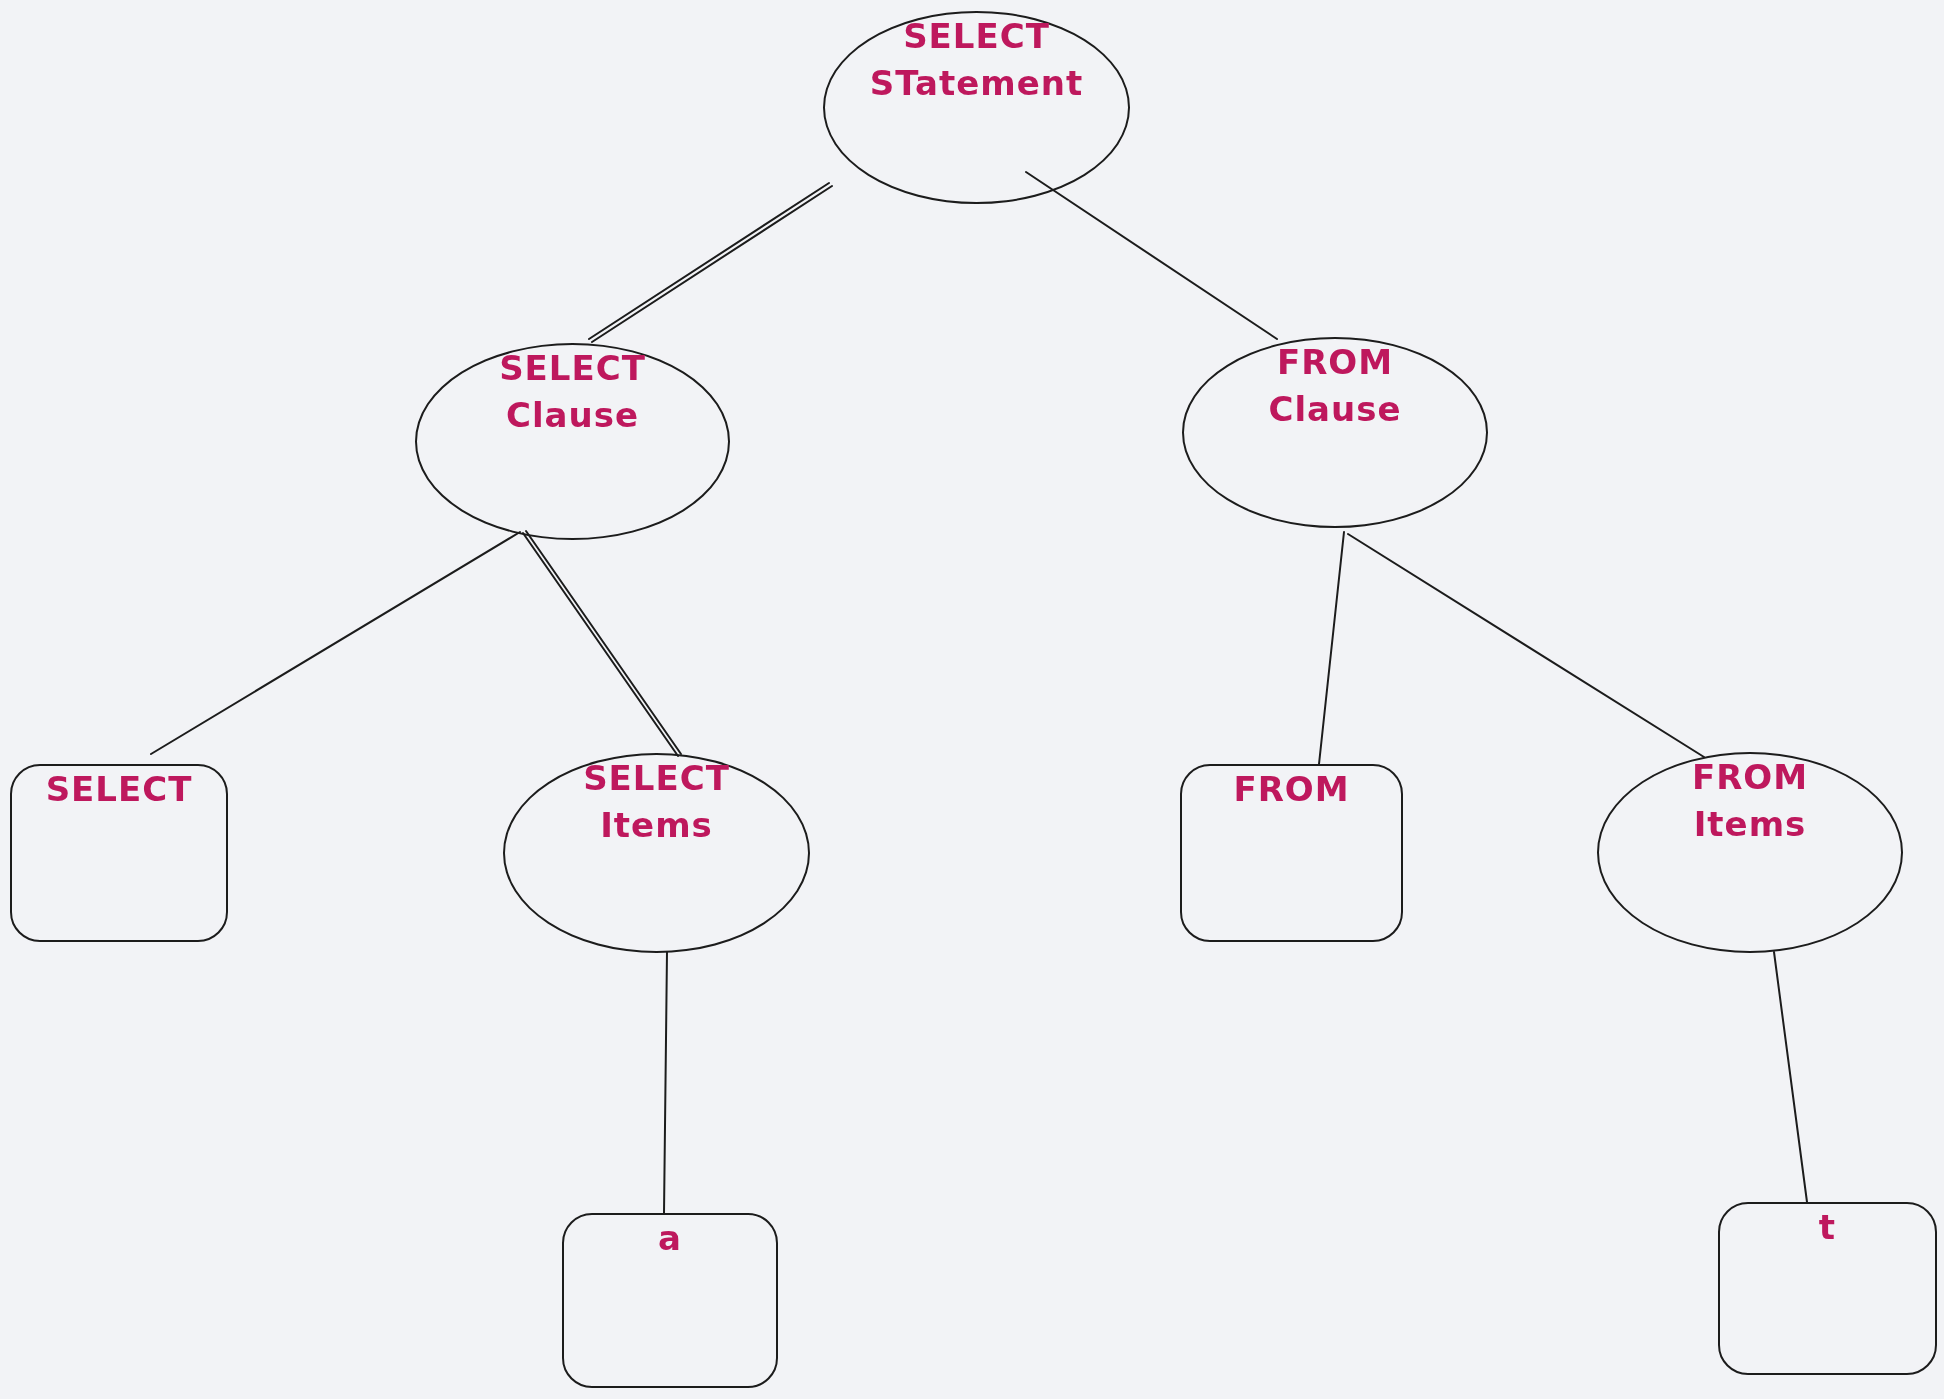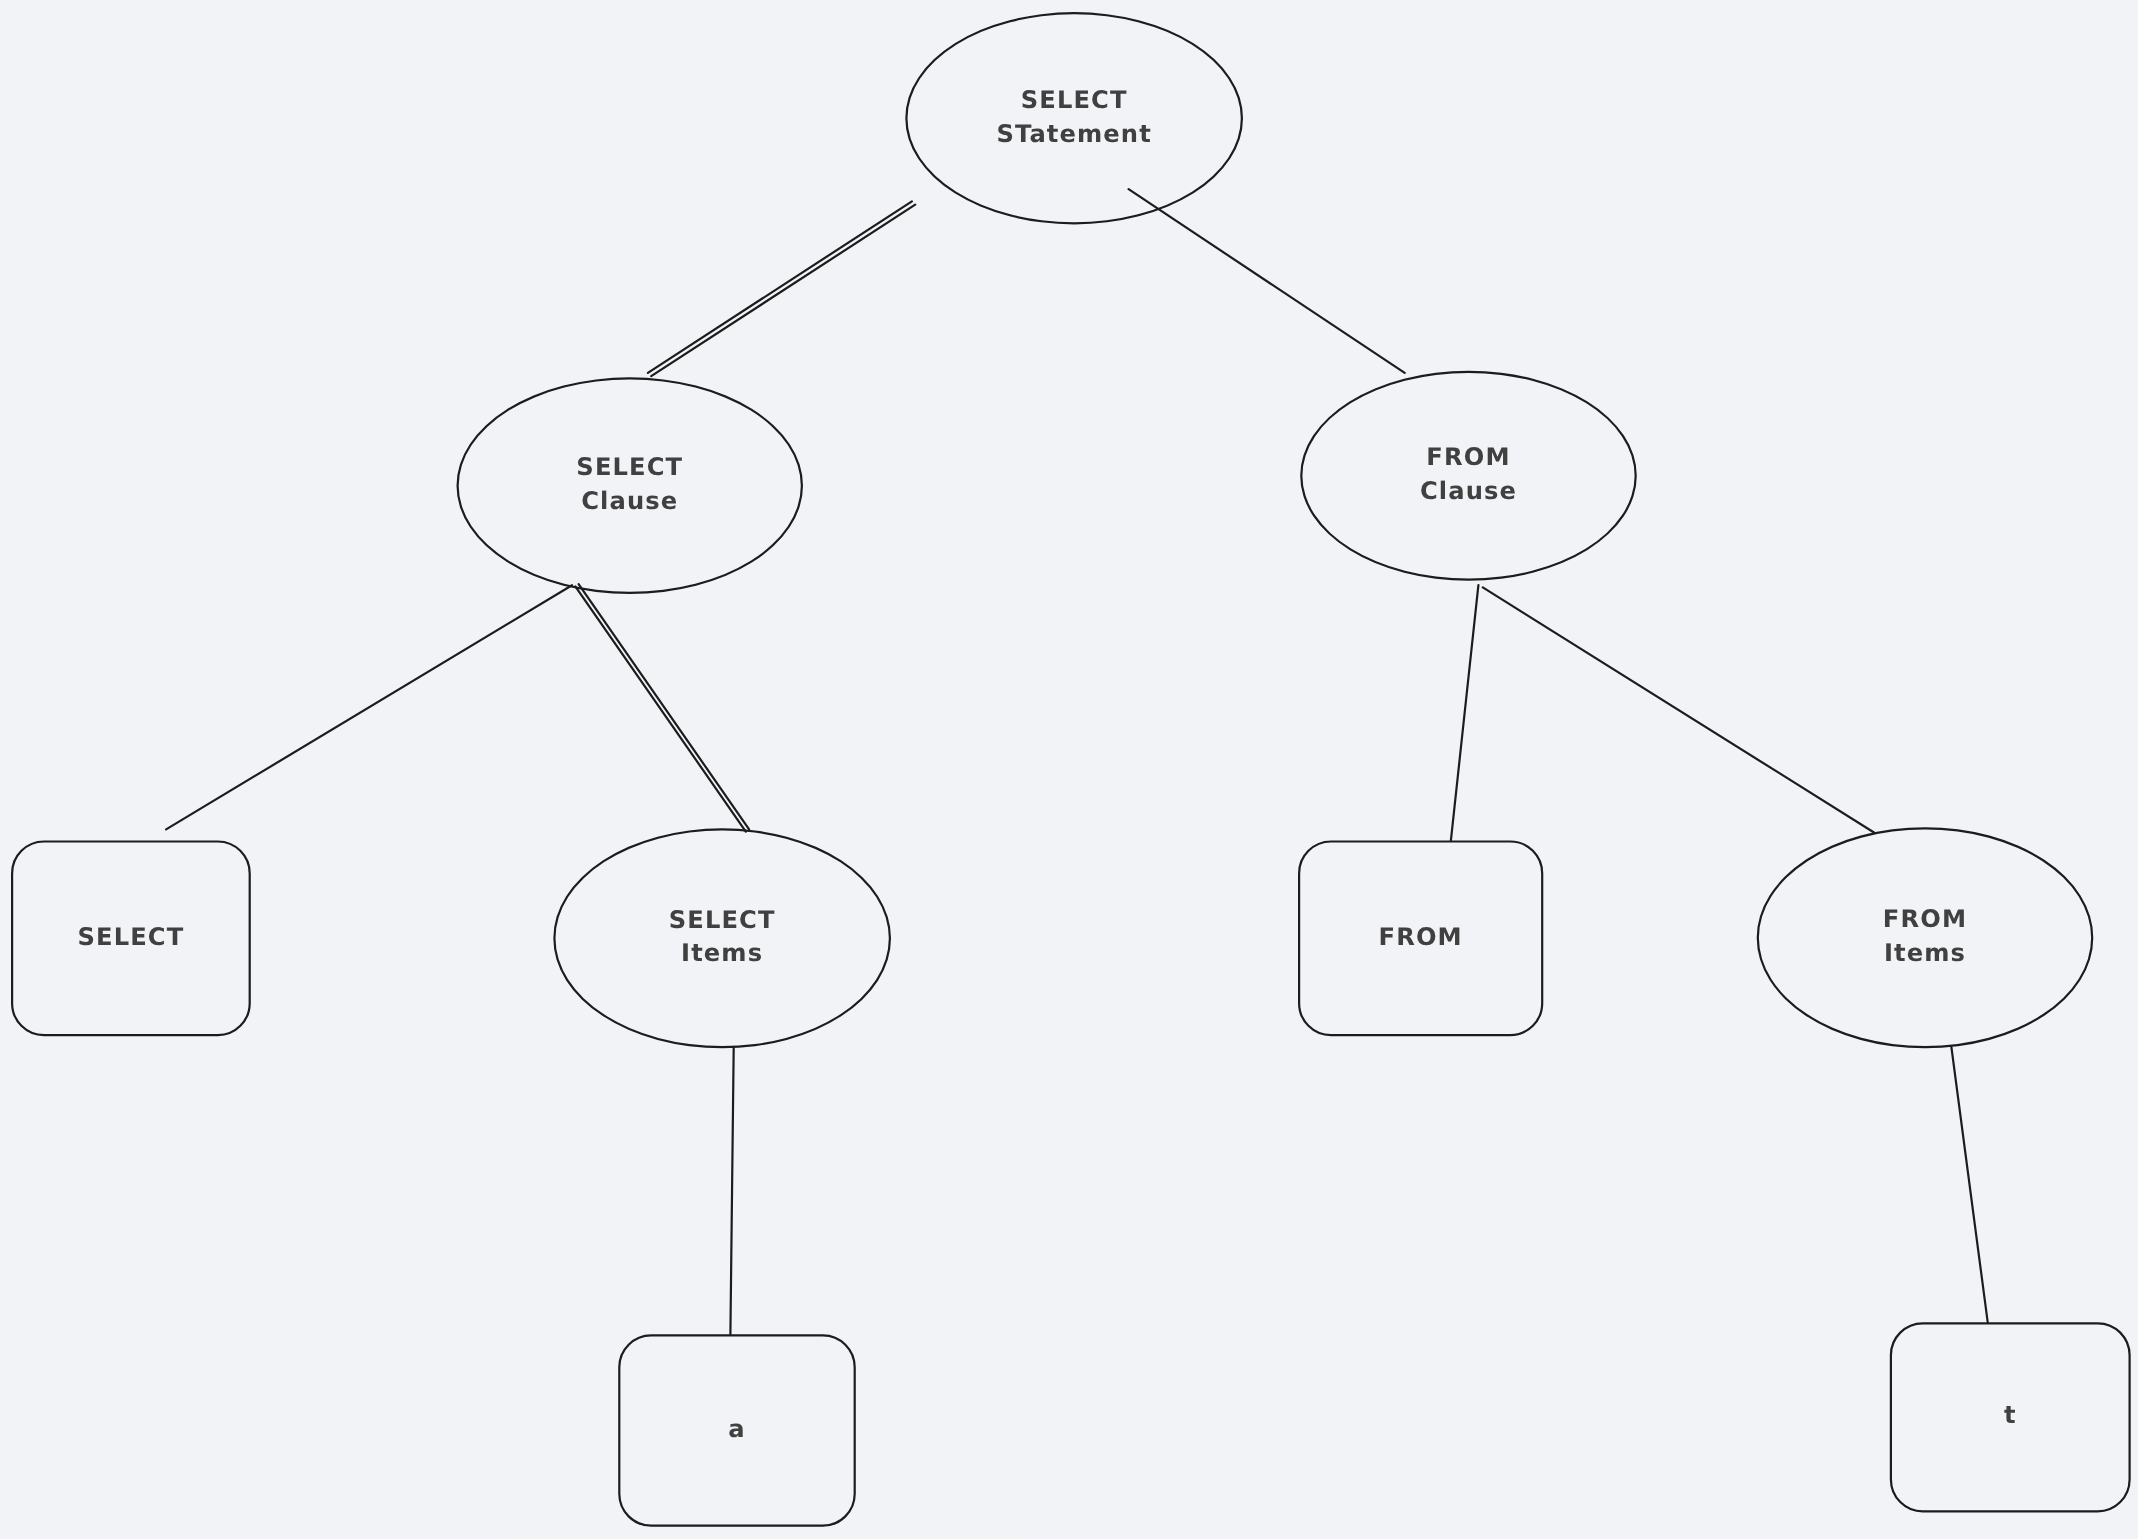--- a/index.html
+++ b/index.html
@@ -18,28 +18,27 @@
   }
   svg.edges line {
     stroke: #1c1c1c;
     stroke-width: 2;
     stroke-linecap: round;
     fill: none;
   }
   .node {
     position: absolute;
     display: flex;
-    align-items: center;
     justify-content: center;
     text-align: center;
     box-sizing: border-box;
     border: 2.5px solid #1c1c1c;
     background: transparent;
-    color: #404040;
-    font-size: 22px;
+    color: #be185d;
+    font-size: 34px;
     font-weight: 600;
     letter-spacing: 1px;
     line-height: 1.38;
     white-space: pre-line;
   }
   .node.ellipse { border-radius: 50%; }
   .node.rect { border-radius: 30px; }
 </style>
 </head>
 <body>

